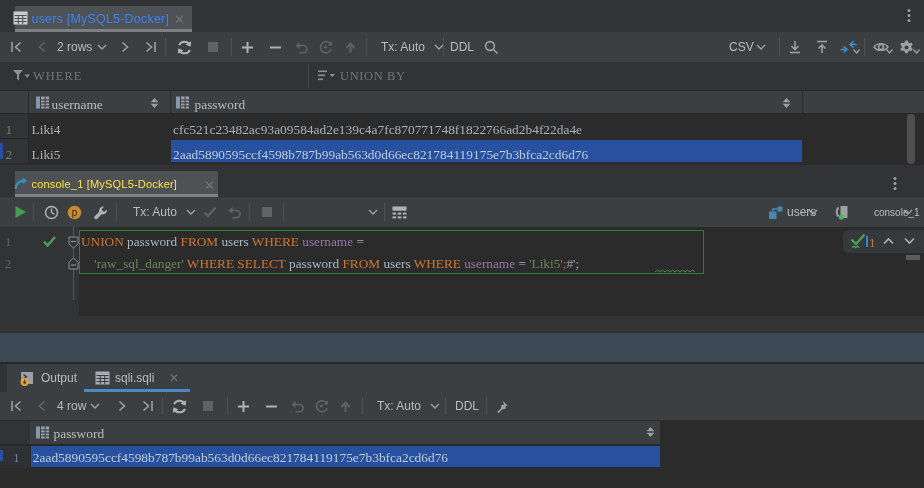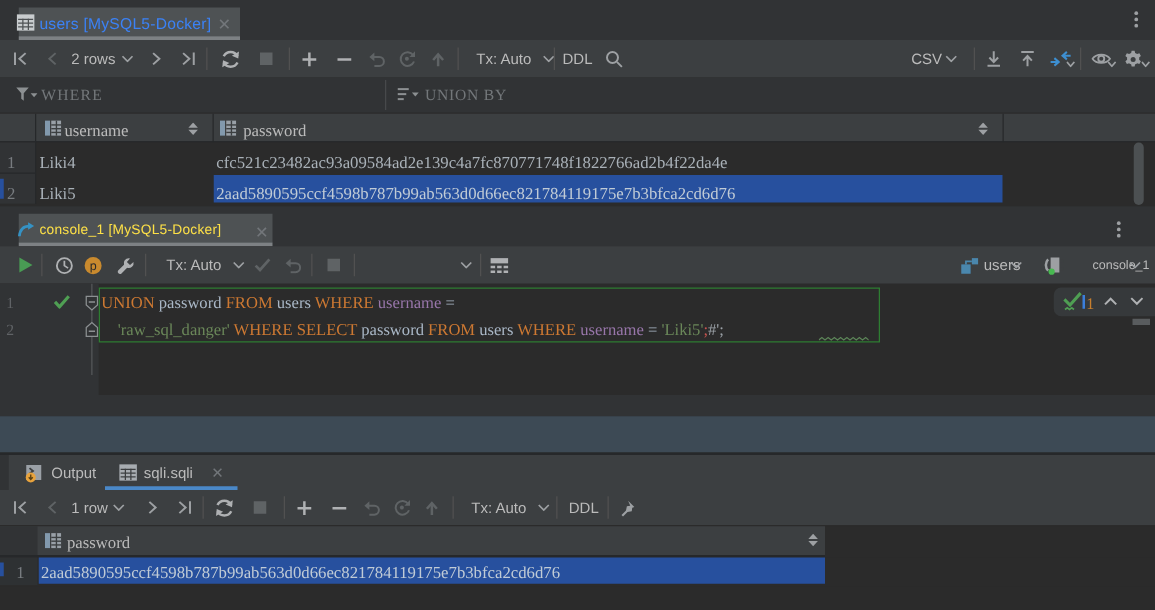--- a/index.html
+++ b/index.html
@@ -508,21 +508,21 @@
         <svg width="13" height="12" viewBox="0 0 13 12">
           <path d="M2 1 V11" stroke="#9da0a3" stroke-width="1.6"></path>
           <path d="M10.5 1.5 L5.5 6 L10.5 10.5" stroke="#9da0a3" stroke-width="1.6" fill="none"></path>
         </svg>
       </div>
       <div class="tbi" style="left:37px;">
         <svg width="9" height="12" viewBox="0 0 9 12">
           <path d="M7.5 1.5 L2.5 6 L7.5 10.5" stroke="#5f6365" stroke-width="1.6" fill="none"></path>
         </svg>
       </div>
-      <div class="tbi" style="left:57px;color:#bbbbbb;font-size:12px;">1 row</div>
+      <div class="tbi" style="left:57px;color:#bbbbbb;font-size:12px;">4 row</div>
       <div class="tbi" style="left:90px;">
         <svg width="10" height="6" viewBox="0 0 10 6">
           <path d="M1 1 L5 5 L9 1" stroke="#9da0a3" stroke-width="1.4" fill="none"></path>
         </svg>
       </div>
       <div class="tbi" style="left:118px;">
         <svg width="9" height="12" viewBox="0 0 9 12">
           <path d="M1.5 1.5 L6.5 6 L1.5 10.5" stroke="#9da0a3" stroke-width="1.6" fill="none"></path>
         </svg>
       </div>

